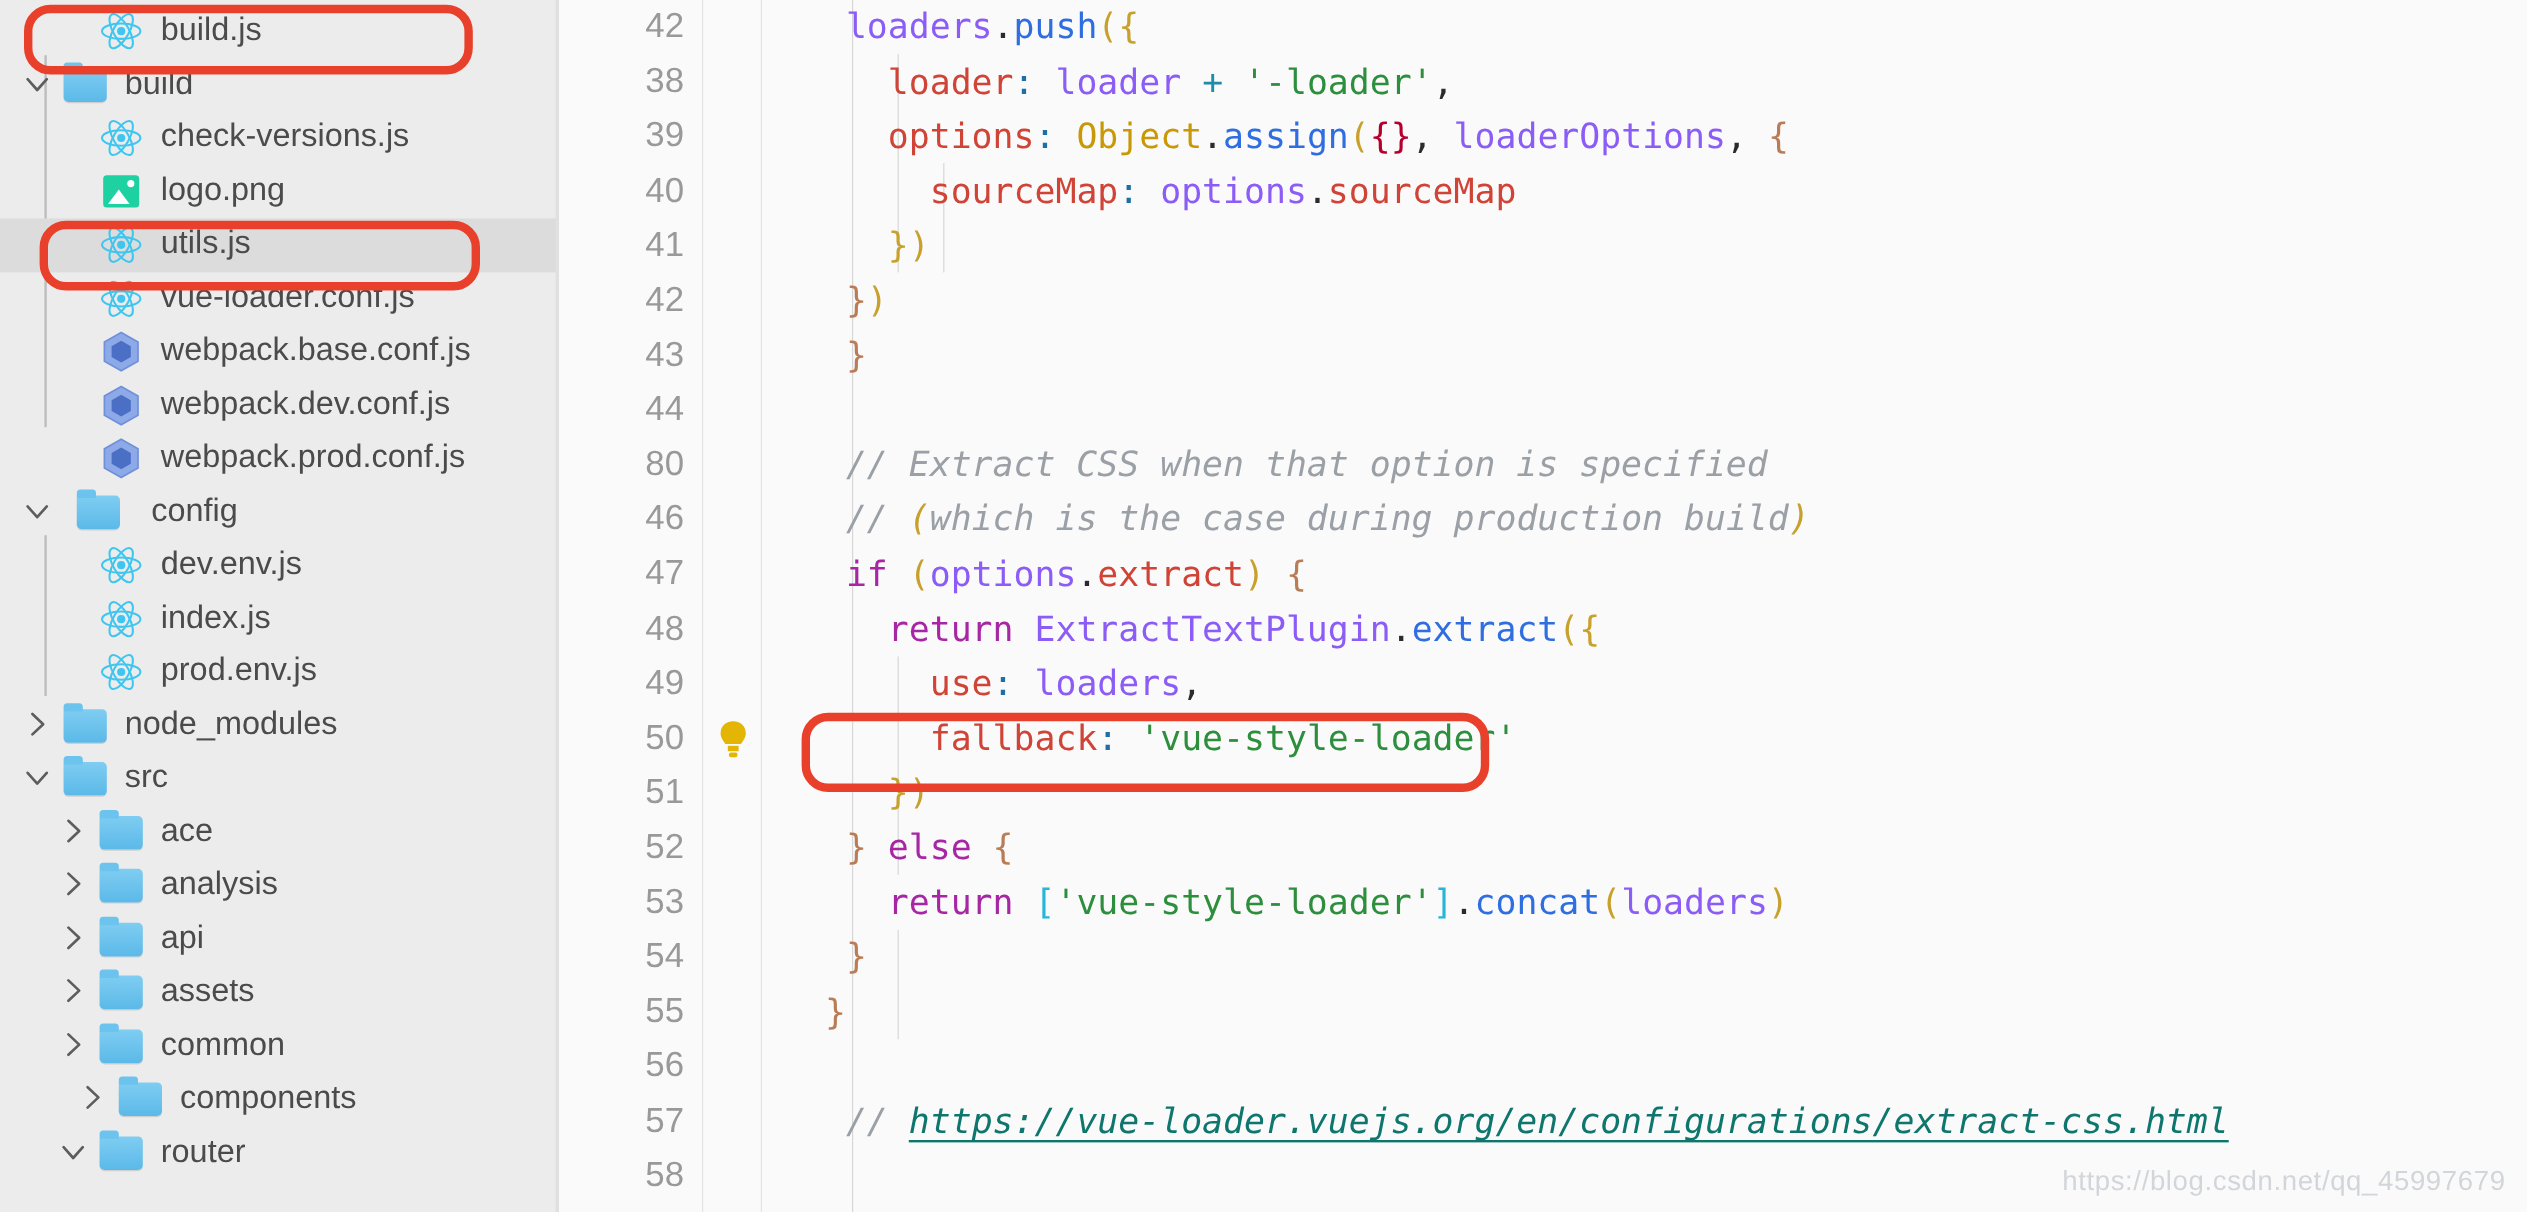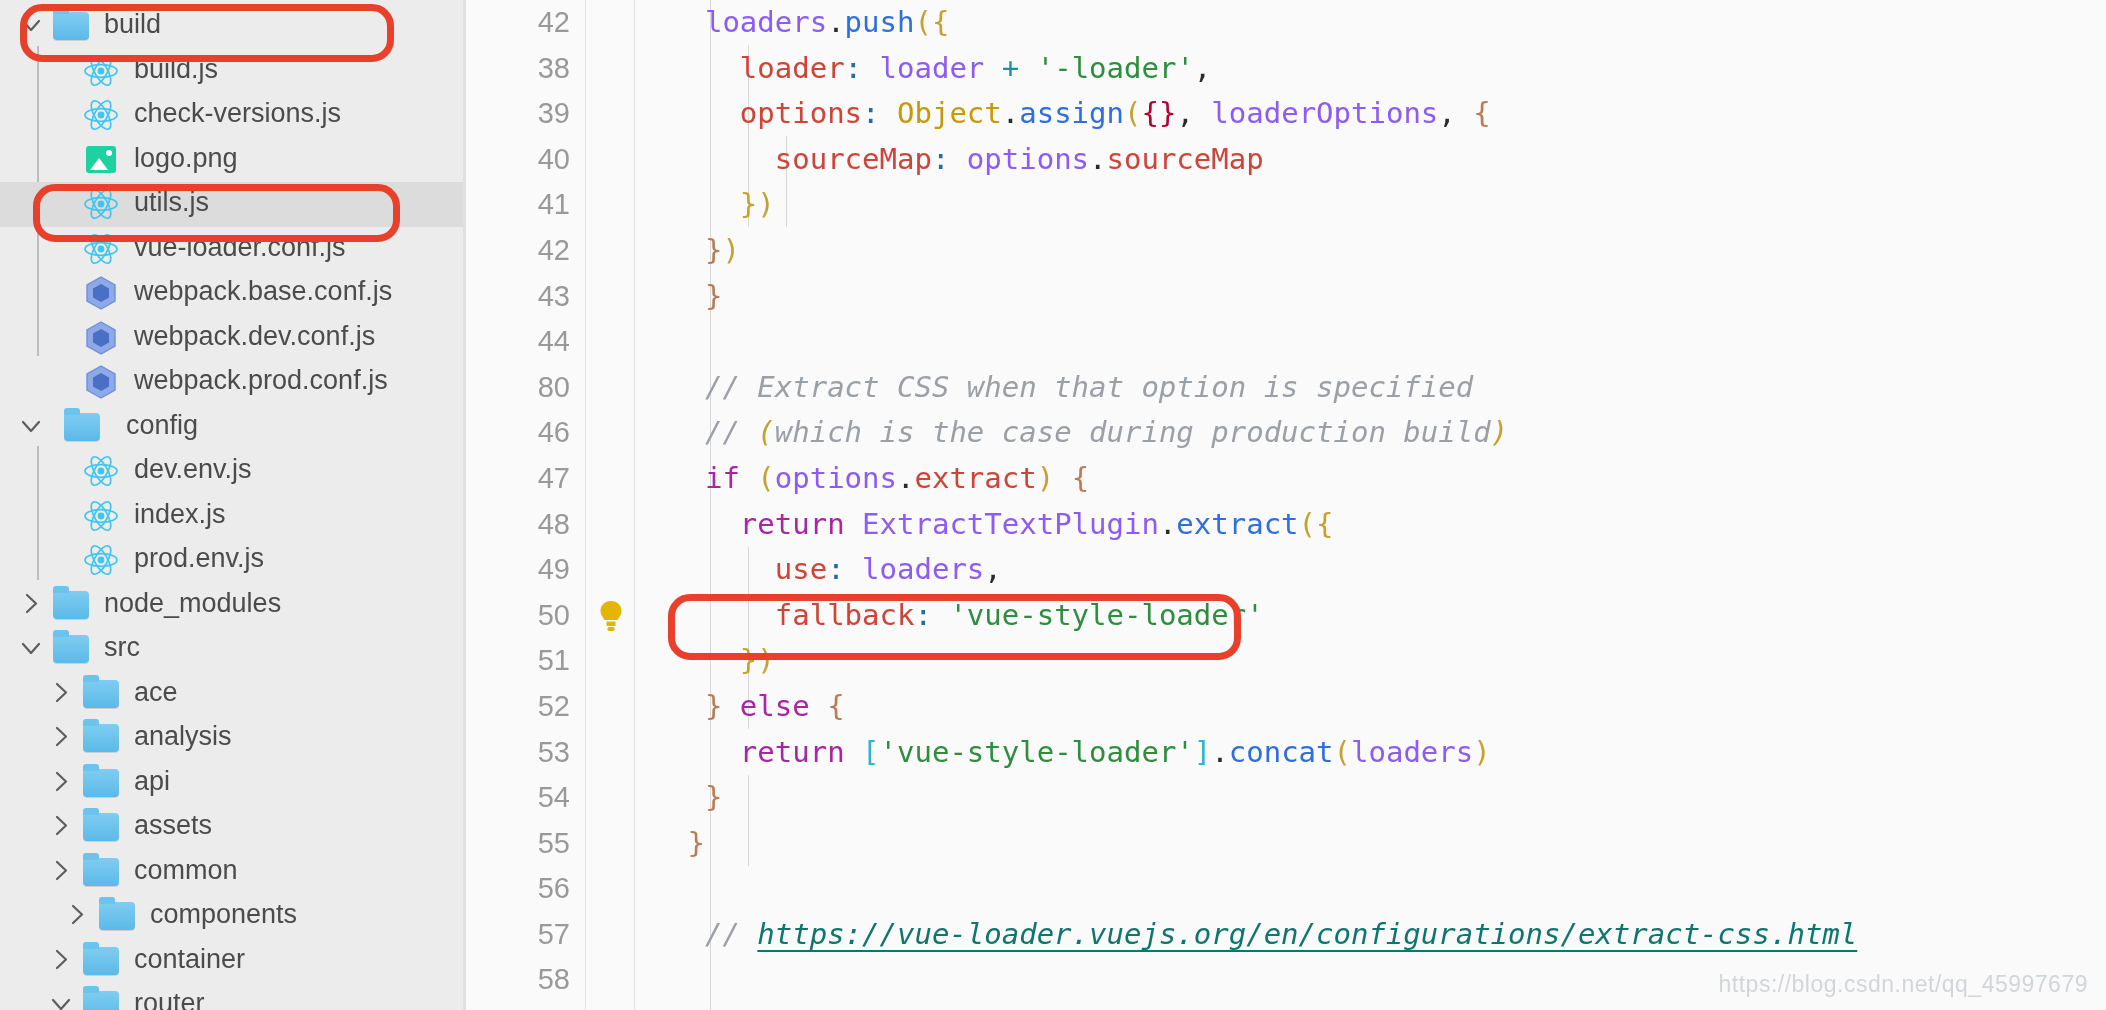--- a/index.html
+++ b/index.html
@@ -225,44 +225,44 @@
 </style>
 </head>
 <body>
 
 <div id="app">
 
   <div id="sidebar">
     <div class="guide" style="top:46px;height:310px;"></div>
     <div class="guide2" style="top:446px;height:134px;"></div>
     <div id="tree-container">
+        <div class="tree-row" style="padding-left: 48px;">
+          <span class="chev empty"></span>
+          <span class="ico">
+            <svg class="atom" viewBox="0 0 36 32">
+              <g fill="none" stroke="#3ec6f0" stroke-width="1.7">
+                <ellipse cx="18" cy="16" rx="16" ry="6.4"></ellipse>
+                <ellipse cx="18" cy="16" rx="16" ry="6.4" transform="rotate(60 18 16)"></ellipse>
+                <ellipse cx="18" cy="16" rx="16" ry="6.4" transform="rotate(120 18 16)"></ellipse>
+              </g>
+              <circle cx="18" cy="16" r="3.4" fill="#3ec6f0"></circle>
+            </svg>
+          </span>
+          <span class="lbl">build.js</span>
+        </div>
         <div class="tree-row" style="padding-left: 18px;">
           <span class="chev">
             <svg viewBox="0 0 26 28" width="26" height="28">
               <path d="M5 10 L13 19 L21 10" fill="none" stroke="#5d5d5d" stroke-width="2.2" stroke-linecap="round" stroke-linejoin="round"></path>
             </svg>
           </span>
           <span class="ico">
             <span class="folder"></span>
           </span>
           <span class="lbl">build</span>
-        </div>
-        <div class="tree-row" style="padding-left: 48px;">
-          <span class="chev empty"></span>
-          <span class="ico">
-            <svg class="atom" viewBox="0 0 36 32">
-              <g fill="none" stroke="#3ec6f0" stroke-width="1.7">
-                <ellipse cx="18" cy="16" rx="16" ry="6.4"></ellipse>
-                <ellipse cx="18" cy="16" rx="16" ry="6.4" transform="rotate(60 18 16)"></ellipse>
-                <ellipse cx="18" cy="16" rx="16" ry="6.4" transform="rotate(120 18 16)"></ellipse>
-              </g>
-              <circle cx="18" cy="16" r="3.4" fill="#3ec6f0"></circle>
-            </svg>
-          </span>
-          <span class="lbl">build.js</span>
         </div>
         <div class="tree-row" style="padding-left: 48px;">
           <span class="chev empty"></span>
           <span class="ico">
             <svg class="atom" viewBox="0 0 36 32">
               <g fill="none" stroke="#3ec6f0" stroke-width="1.7">
                 <ellipse cx="18" cy="16" rx="16" ry="6.4"></ellipse>
                 <ellipse cx="18" cy="16" rx="16" ry="6.4" transform="rotate(60 18 16)"></ellipse>
                 <ellipse cx="18" cy="16" rx="16" ry="6.4" transform="rotate(120 18 16)"></ellipse>
               </g>
@@ -469,31 +469,20 @@
         <div class="tree-row" style="padding-left: 64px;">
           <span class="chev">
             <svg viewBox="0 0 26 28" width="26" height="28">
               <path d="M9 5 L18 13.5 L9 22" fill="none" stroke="#5d5d5d" stroke-width="2.2" stroke-linecap="round" stroke-linejoin="round"></path>
             </svg>
           </span>
           <span class="ico">
             <span class="folder"></span>
           </span>
           <span class="lbl">components</span>
-        </div>
-        <div class="tree-row" style="padding-left: 48px;">
-          <span class="chev">
-            <svg viewBox="0 0 26 28" width="26" height="28">
-              <path d="M9 5 L18 13.5 L9 22" fill="none" stroke="#5d5d5d" stroke-width="2.2" stroke-linecap="round" stroke-linejoin="round"></path>
-            </svg>
-          </span>
-          <span class="ico">
-            <span class="folder"></span>
-          </span>
-          <span class="lbl">container</span>
         </div>
         <div class="tree-row" style="padding-left: 48px;">
           <span class="chev">
             <svg viewBox="0 0 26 28" width="26" height="28">
               <path d="M5 10 L13 19 L21 10" fill="none" stroke="#5d5d5d" stroke-width="2.2" stroke-linecap="round" stroke-linejoin="round"></path>
             </svg>
           </span>
           <span class="ico">
             <span class="folder"></span>
           </span>

